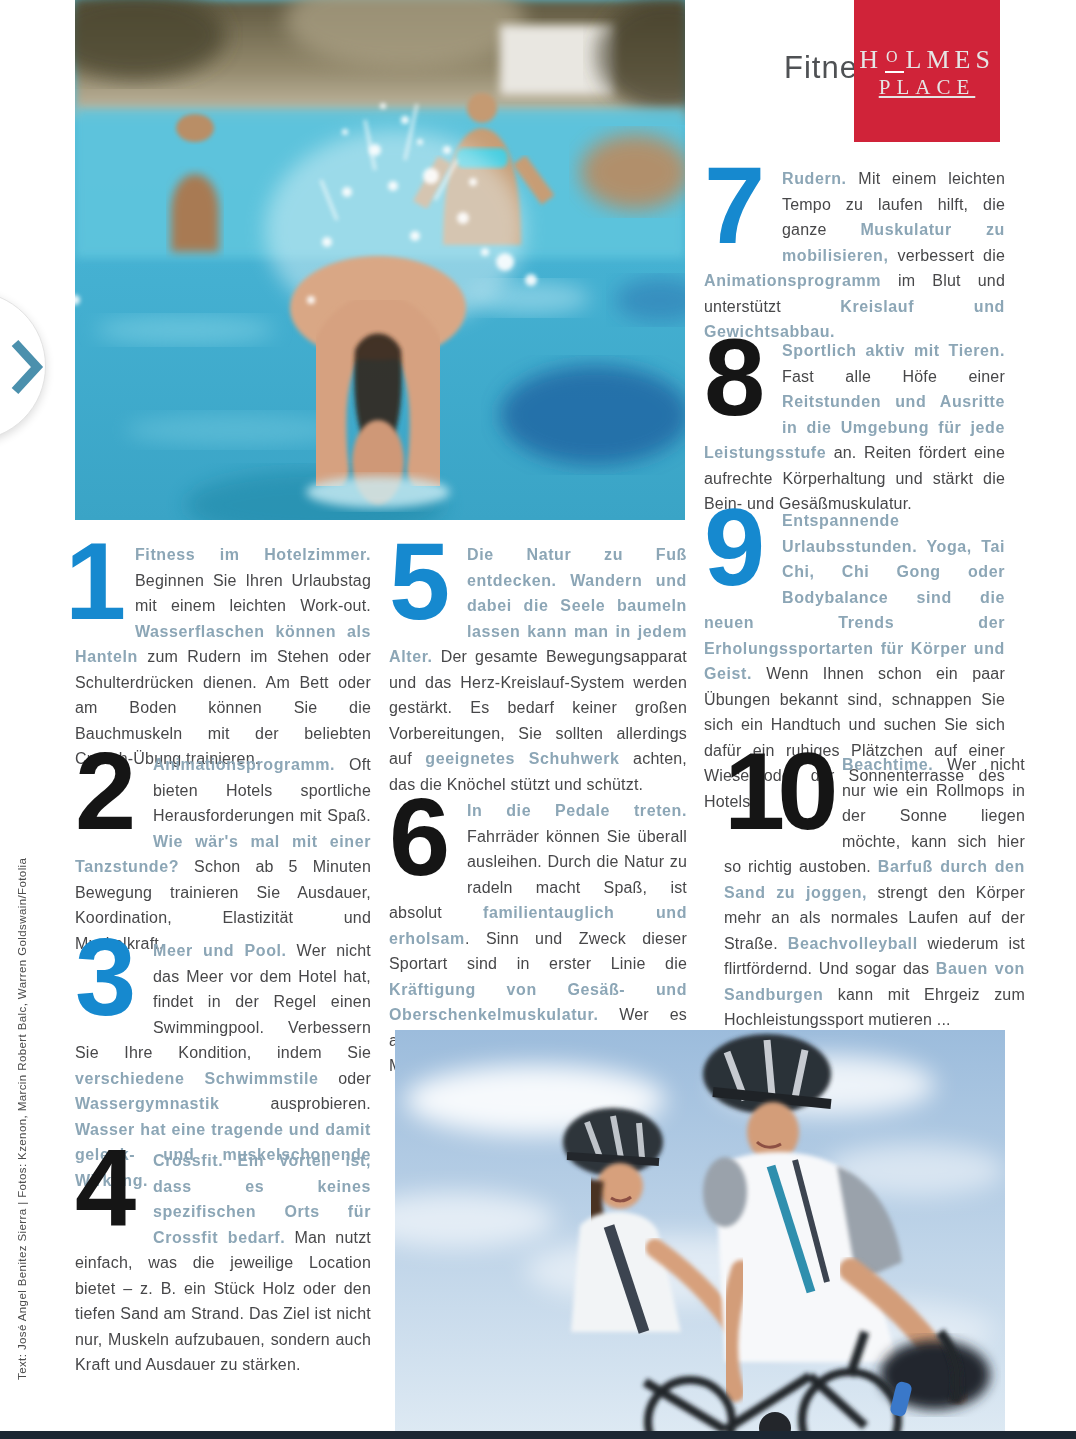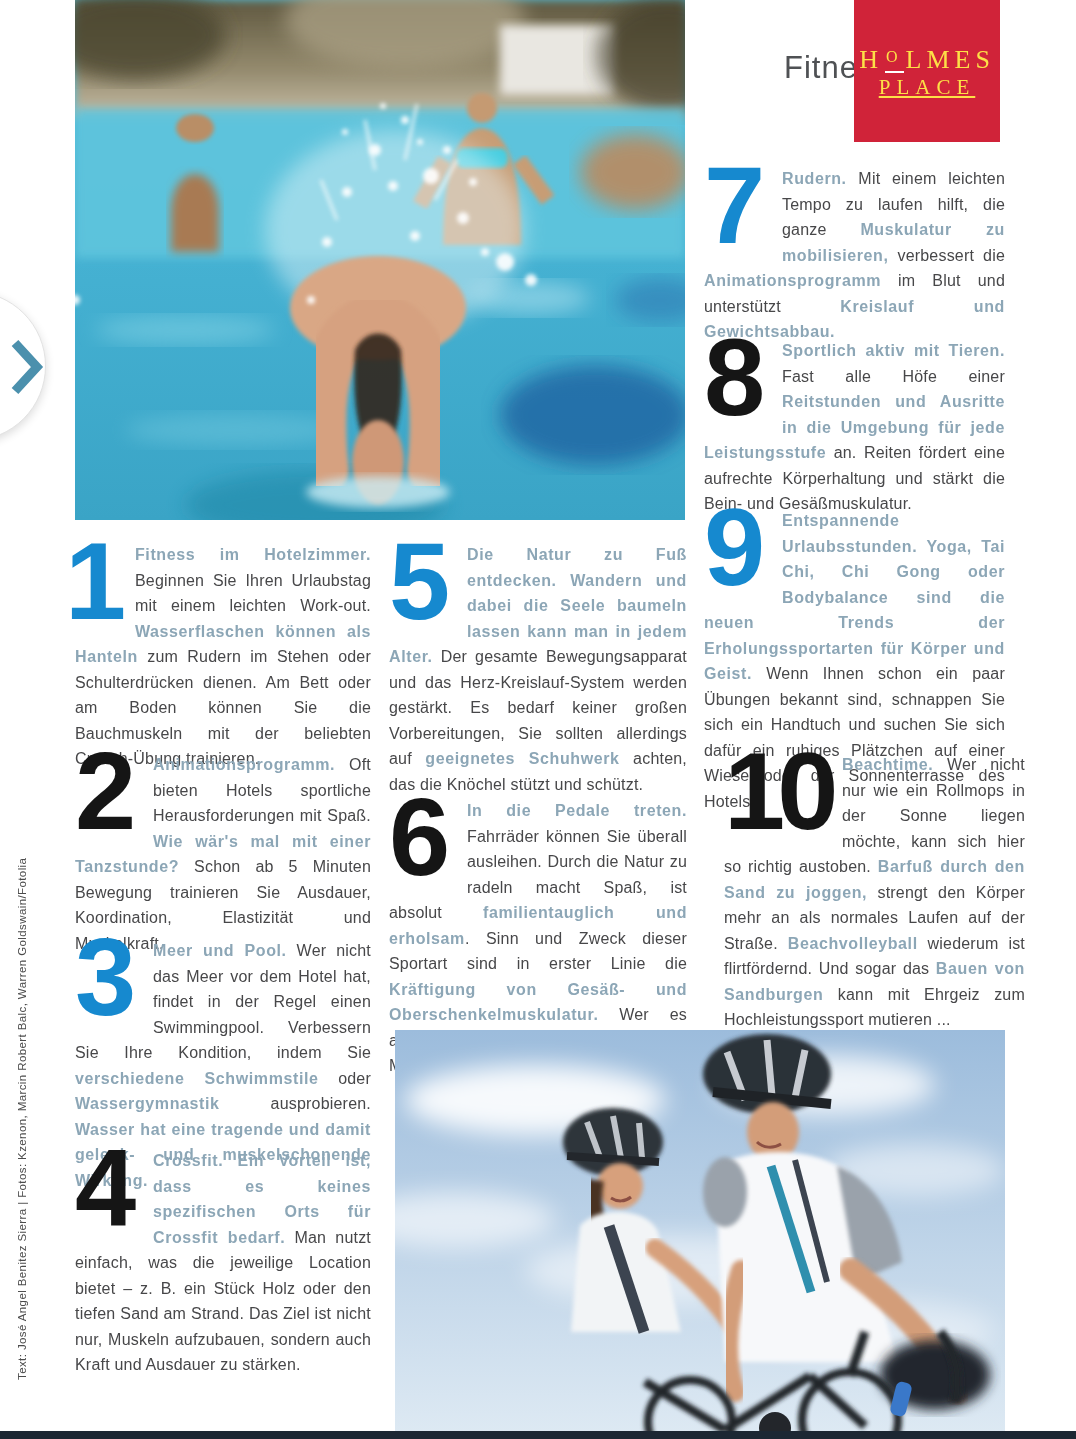--- a/index.html
+++ b/index.html
@@ -4,21 +4,21 @@
 <style>
   html,body{margin:0;padding:0;background:#ffffff;}
   .page{position:relative;width:1076px;height:1439px;background:#fff;overflow:hidden;
         font-family:"Liberation Sans",sans-serif;}
 
   
   .section-label{position:absolute;left:784px;top:50px;font-size:31px;color:#4f5154;
                  letter-spacing:1px;font-weight:400;}
   .logo{position:absolute;left:854px;top:0;width:146px;height:142px;background:#d02339;
         display:flex;flex-direction:column;align-items:center;justify-content:center;
-        color:#fde047;font-family:"Liberation Serif",serif;}
+        color:#e5e5e5;font-family:"Liberation Serif",serif;}
   .logo-line1{font-size:26px;letter-spacing:5px;line-height:26px;}
   .logo-line2{font-size:21px;letter-spacing:6px;line-height:24px;margin-top:2px;text-decoration:underline;}
   .logo-o{display:inline-block;font-size:16px;vertical-align:6px;border-bottom:2px solid #fff;
           padding:0 1px 1px 1px;margin:0 2px;}
 
   
   .nav-circle{position:absolute;left:-104px;top:291px;width:148px;height:148px;border-radius:50%;
               background:#fff;border:1px solid #e3e3e3;box-shadow:0 3px 10px rgba(0,0,0,.14);cursor:pointer;}
   .nav-circle svg{position:absolute;left:110px;top:47px;}
 

